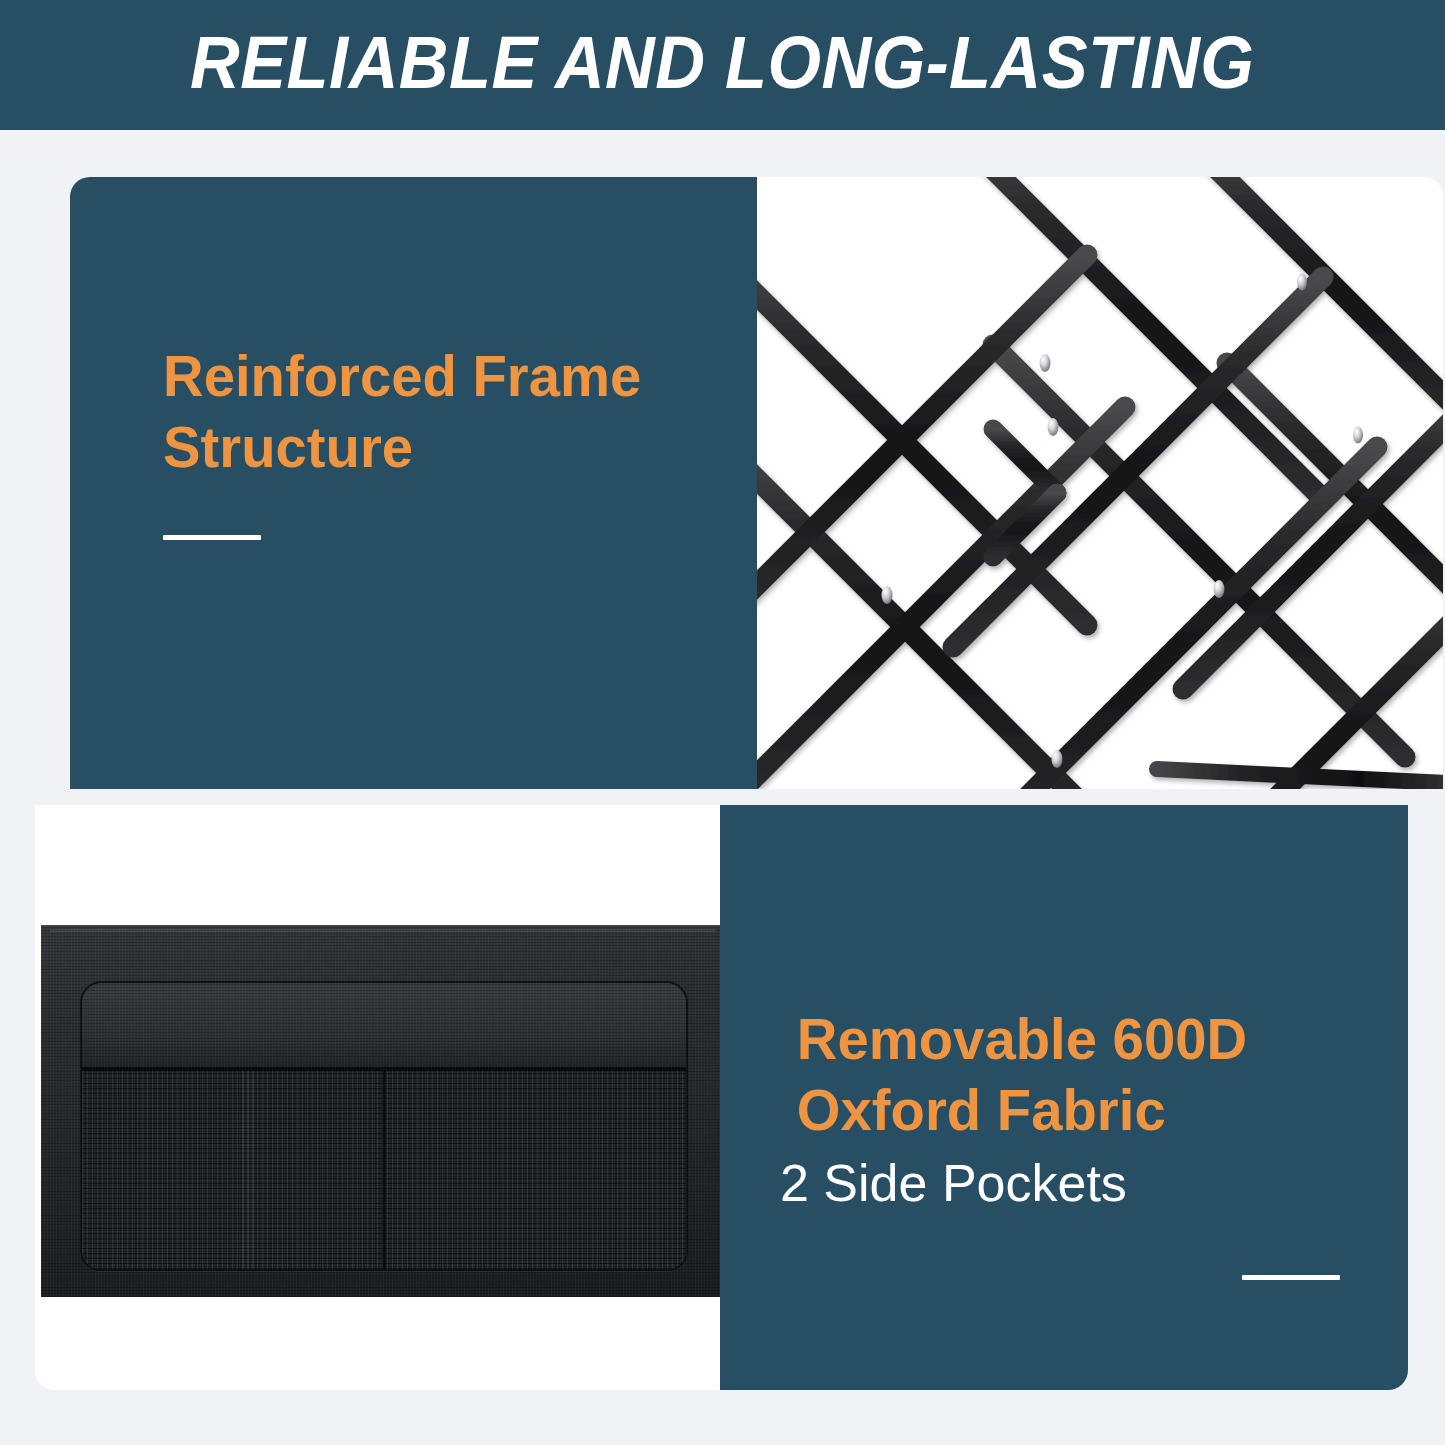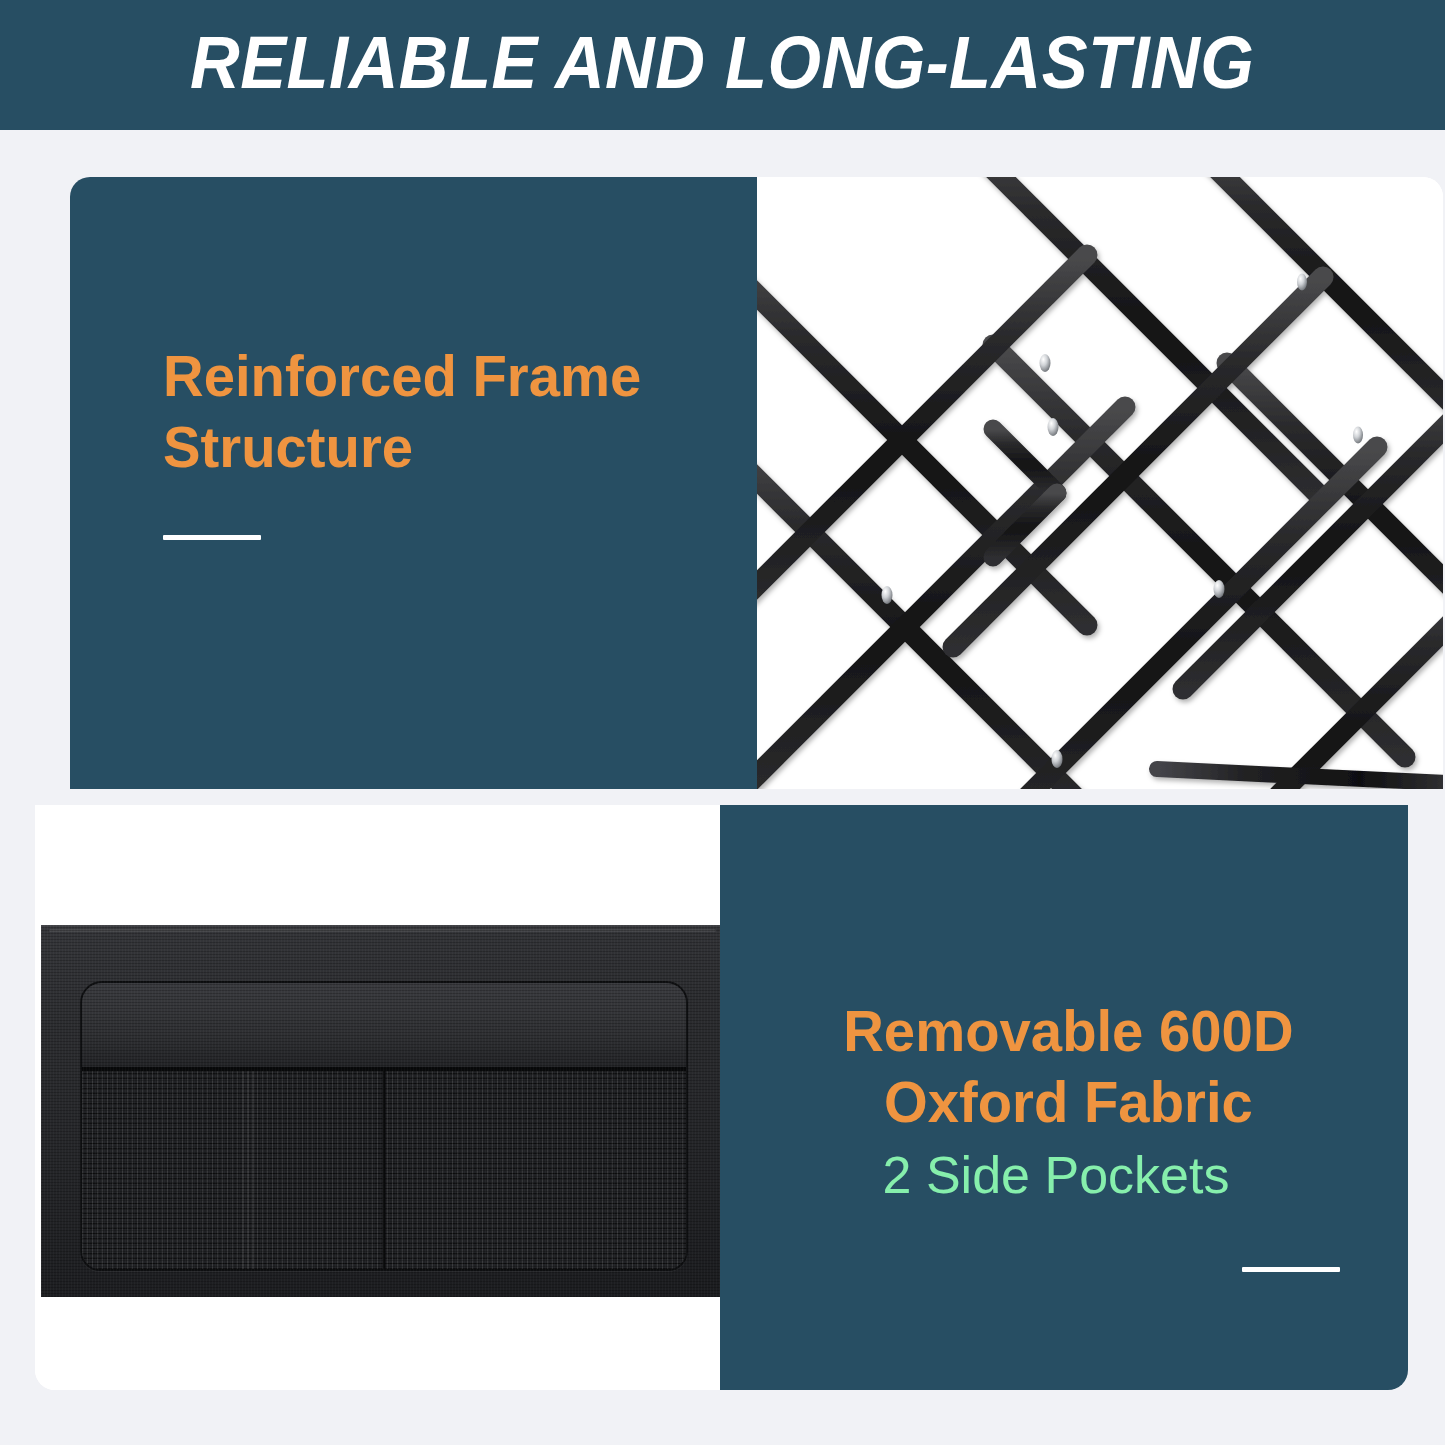--- a/index.html
+++ b/index.html
@@ -98,40 +98,40 @@
     box-sizing: border-box;
   }
   .text-inner.left-align {
     left: 93px;
     top: 163px;
     width: 540px;
     text-align: left;
   }
   .text-inner.right-align {
     right: 68px;
-    top: 190px;
+    top: 198px;
     width: 560px;
-    text-align: center;
+    text-align: left;
   }
 
   .feature-heading {
     color: #ef9440;
     font-family: "Liberation Sans", sans-serif;
     font-weight: 700;
     font-size: 58px;
     line-height: 1.23;
     margin: 0;
     transform: scaleX(0.97);
     transform-origin: left center;
   }
   .text-inner.right-align .feature-heading {
     transform-origin: right center;
   }
   .feature-sub {
-    color: #86efac;
+    color: #ffffff;
     font-family: "Liberation Sans", sans-serif;
     font-weight: 400;
     font-size: 52px;
     line-height: 1.22;
     margin: 6px 8px 0 0;
   }
 
   .rule {
     height: 5px;
     width: 98px;

